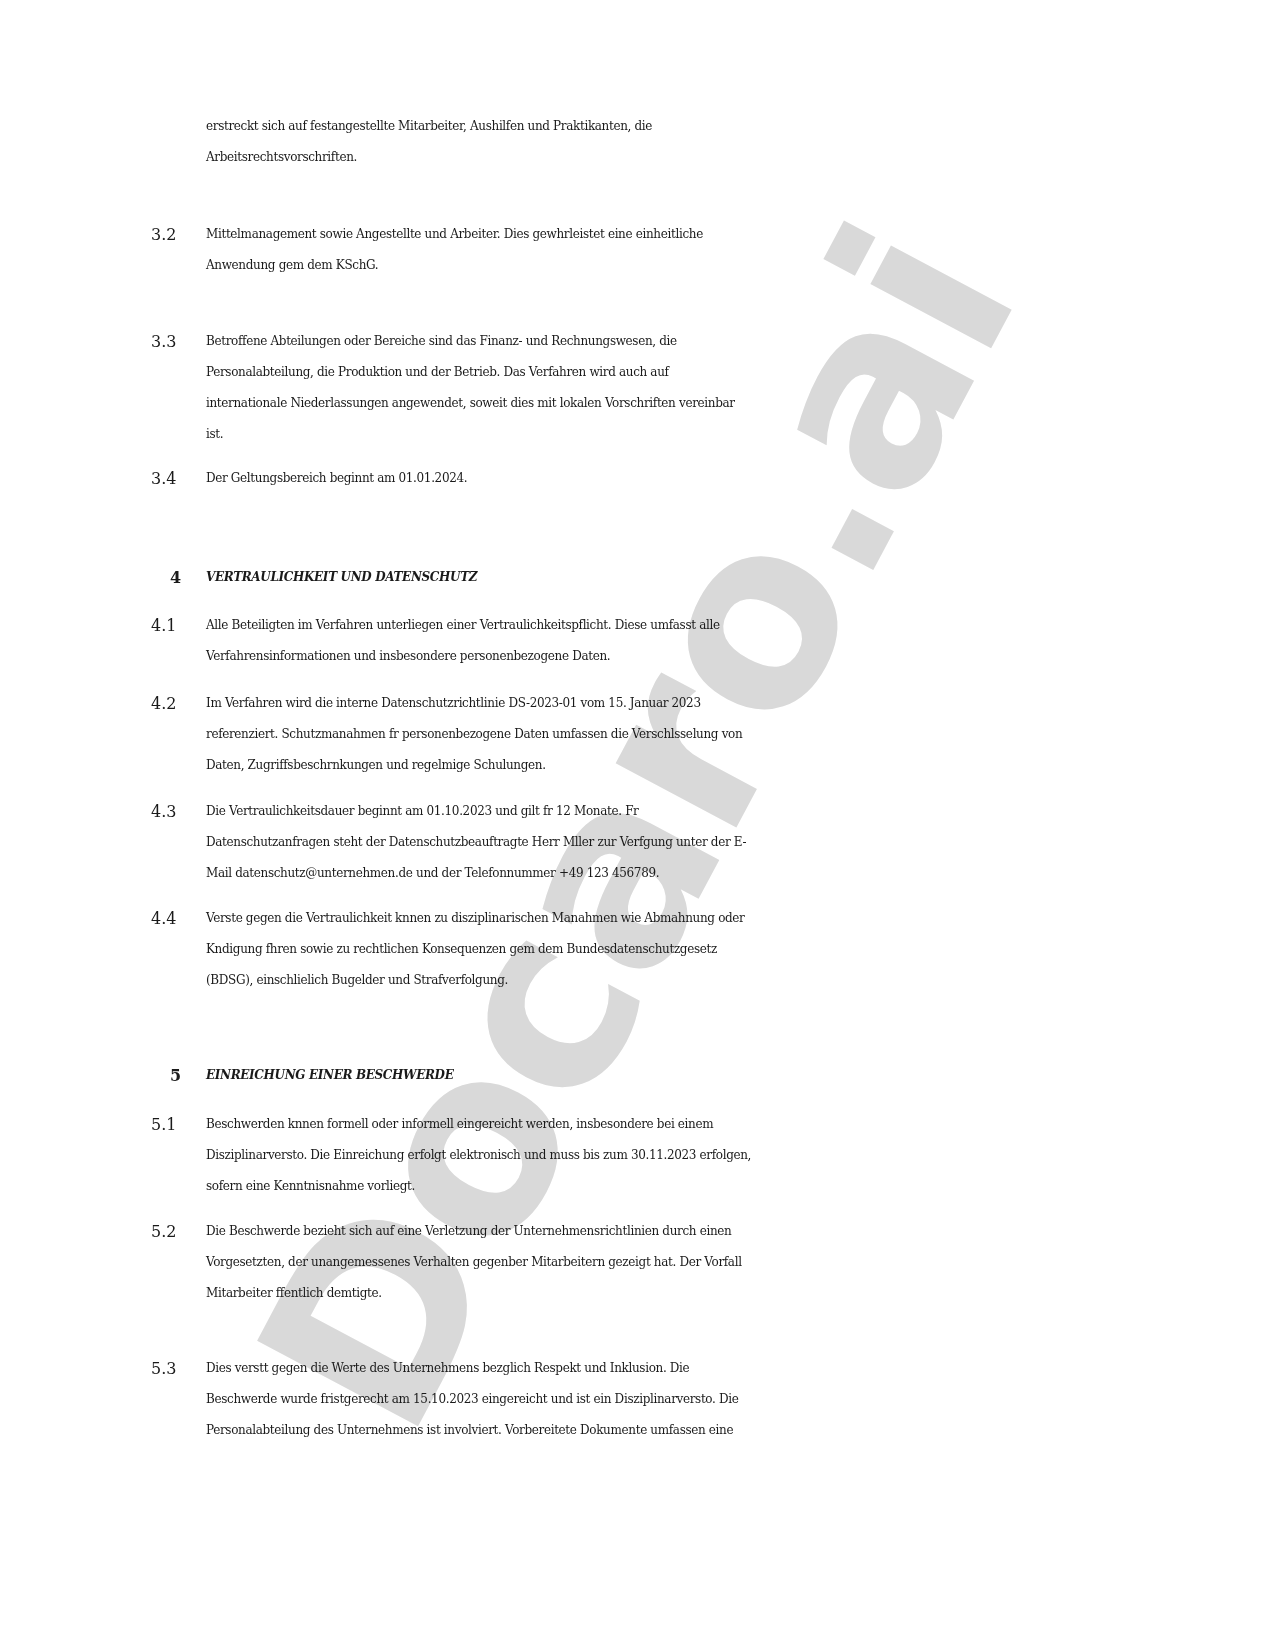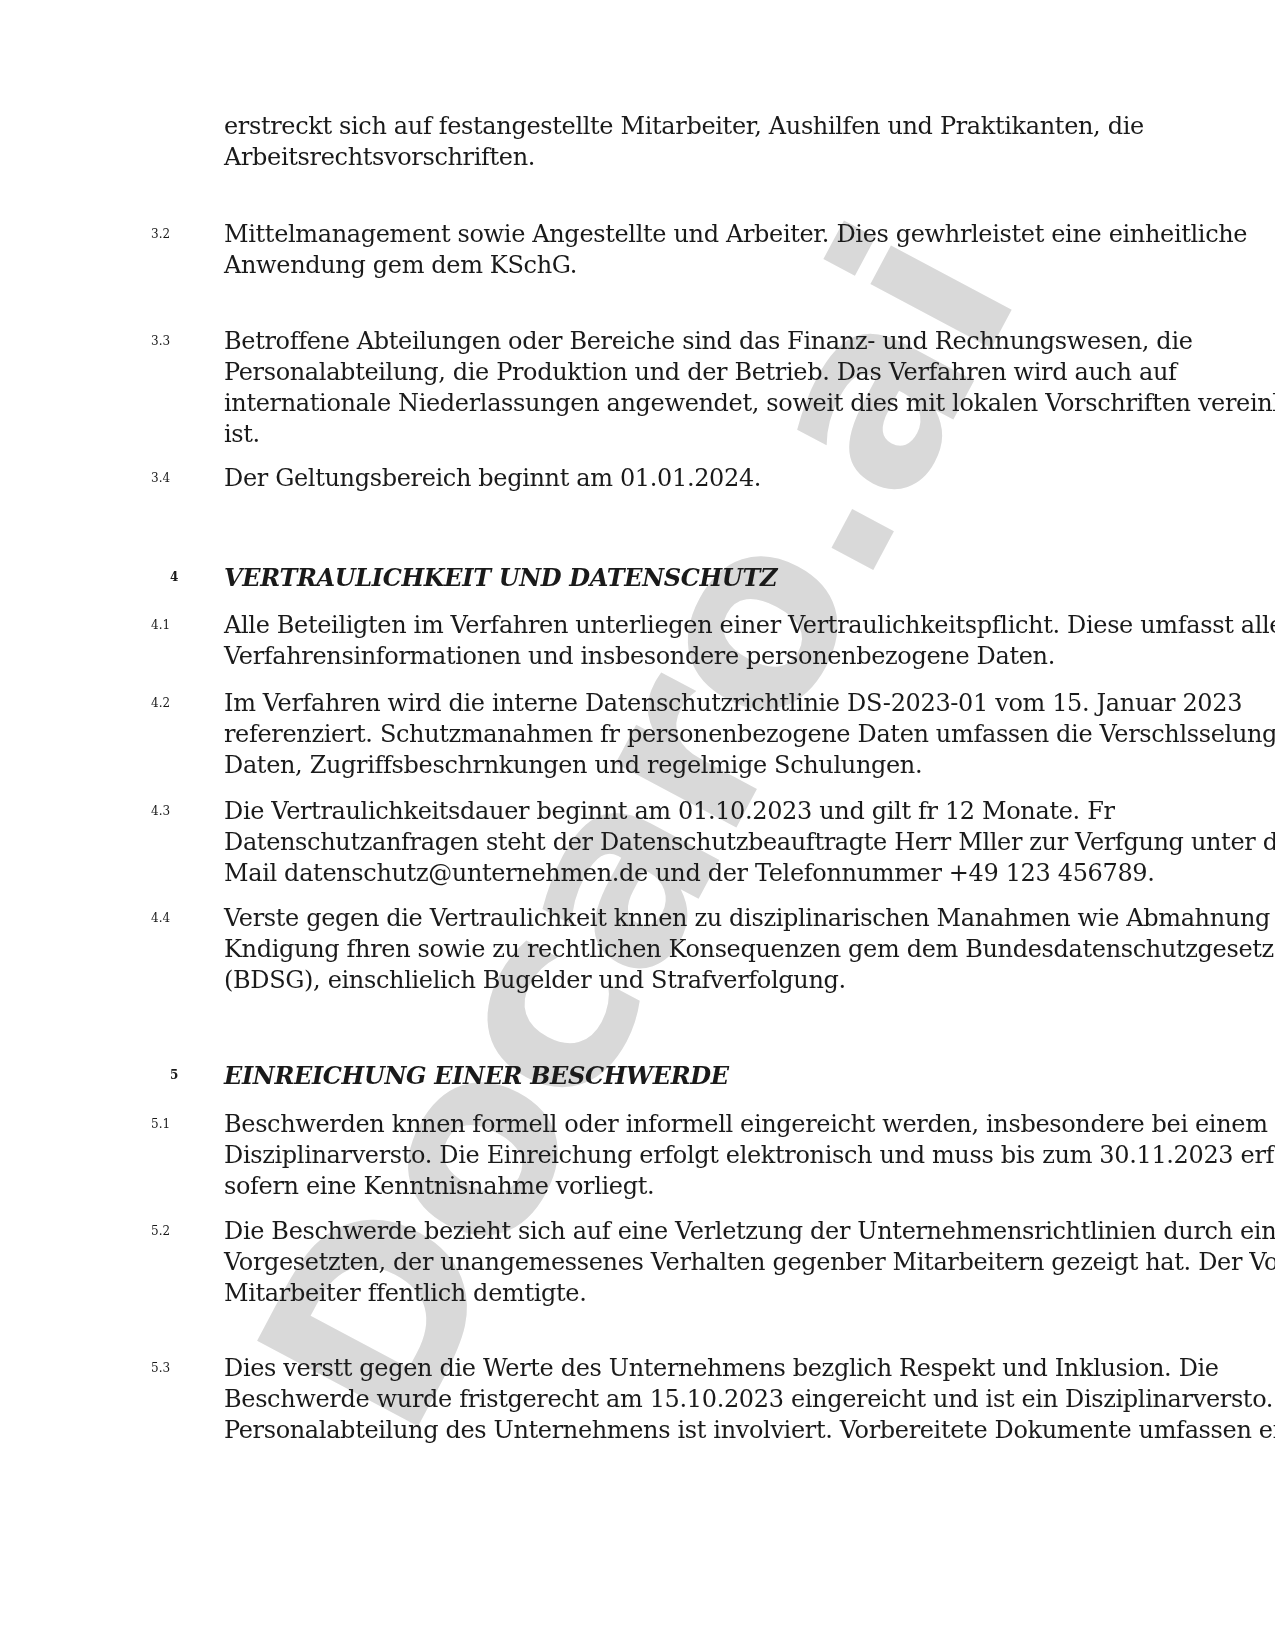--- a/index.html
+++ b/index.html
@@ -43,28 +43,28 @@
       z-index: 1;
     }
     .para {
       position: absolute;
       left: 0;
       width: 100%;
     }
     .num {
       position: absolute;
       left: 151px;
-      font-size: 12px;
+      font-size: 16px;
       line-height: 31px;
     }
     .text {
       position: absolute;
-      left: 224px;
+      left: 206px;
       width: 920px;
-      font-size: 24px;
+      font-size: 12px;
       line-height: 31px;
       letter-spacing: -0.35px;
     }
     .text .line {
       display: block;
       white-space: nowrap;
     }
     .heading .num {
       left: 170px;
       font-weight: bold;

